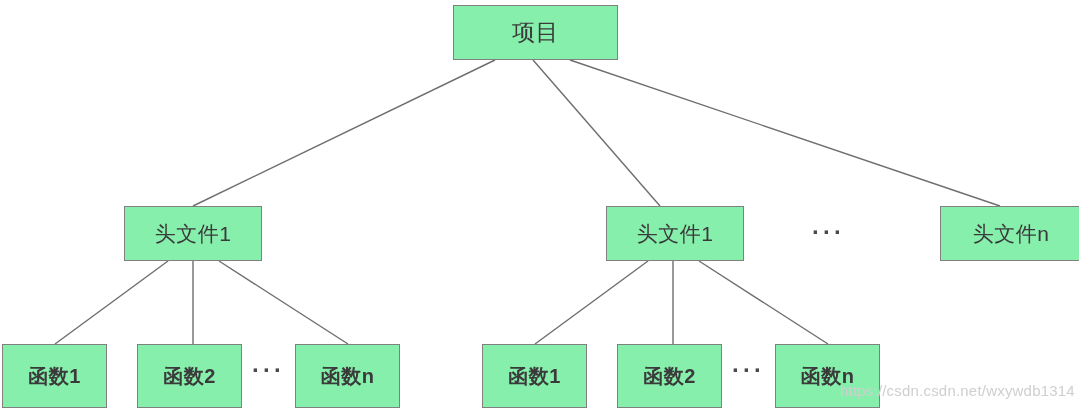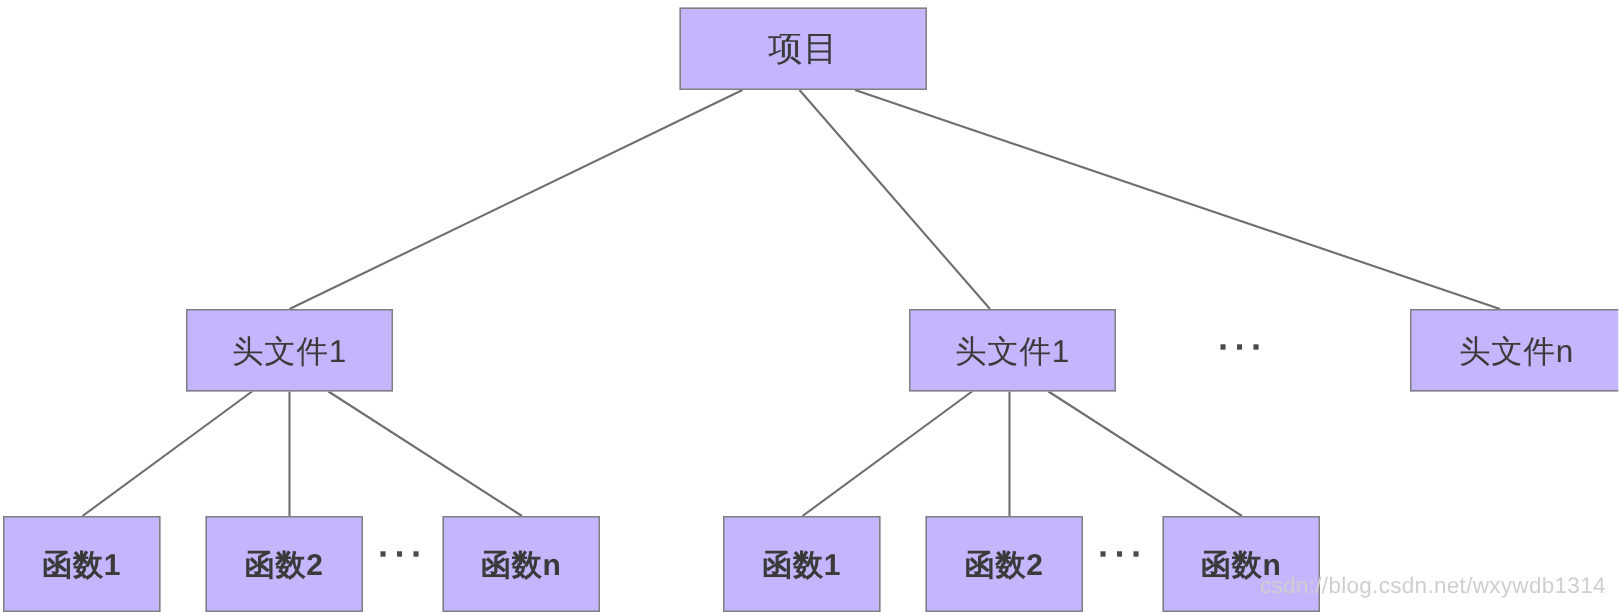--- a/index.html
+++ b/index.html
@@ -21,21 +21,21 @@
     position: absolute;
     left: 0;
     top: 0;
     width: 1079px;
     height: 408px;
     pointer-events: none;
   }
   .node-box {
     position: absolute;
     box-sizing: border-box;
-    background: #c4b5fd;
+    background: #86efac;
     border: 1px solid #808080;
     display: flex;
     align-items: center;
     justify-content: center;
     color: #3a3a3a;
     font-size: 21px;
     letter-spacing: 0.5px;
     white-space: nowrap;
   }
   .node-box.root {
@@ -99,15 +99,15 @@
   <div class="node-box leaf" style="left:295px; top:344px; width:105px; height:64px;">函数n</div>
 
   <div class="ellipsis" style="left:252px; top:358px;">···</div>
 
   <div class="node-box leaf" style="left:482px; top:344px; width:105px; height:64px;">函数1</div>
   <div class="node-box leaf" style="left:617px; top:344px; width:105px; height:64px;">函数2</div>
   <div class="node-box leaf" style="left:775px; top:344px; width:105px; height:64px;">函数n</div>
 
   <div class="ellipsis" style="left:732px; top:358px;">···</div>
 
-  <div id="watermark" style="left:840px; top:382px;">csdn://blog.csdn.net/wxywdb1314</div>
+  <div id="watermark" style="left:840px; top:382px;">https://csdn.csdn.net/wxywdb1314</div>
 
 </div>
 
 </body></html>

